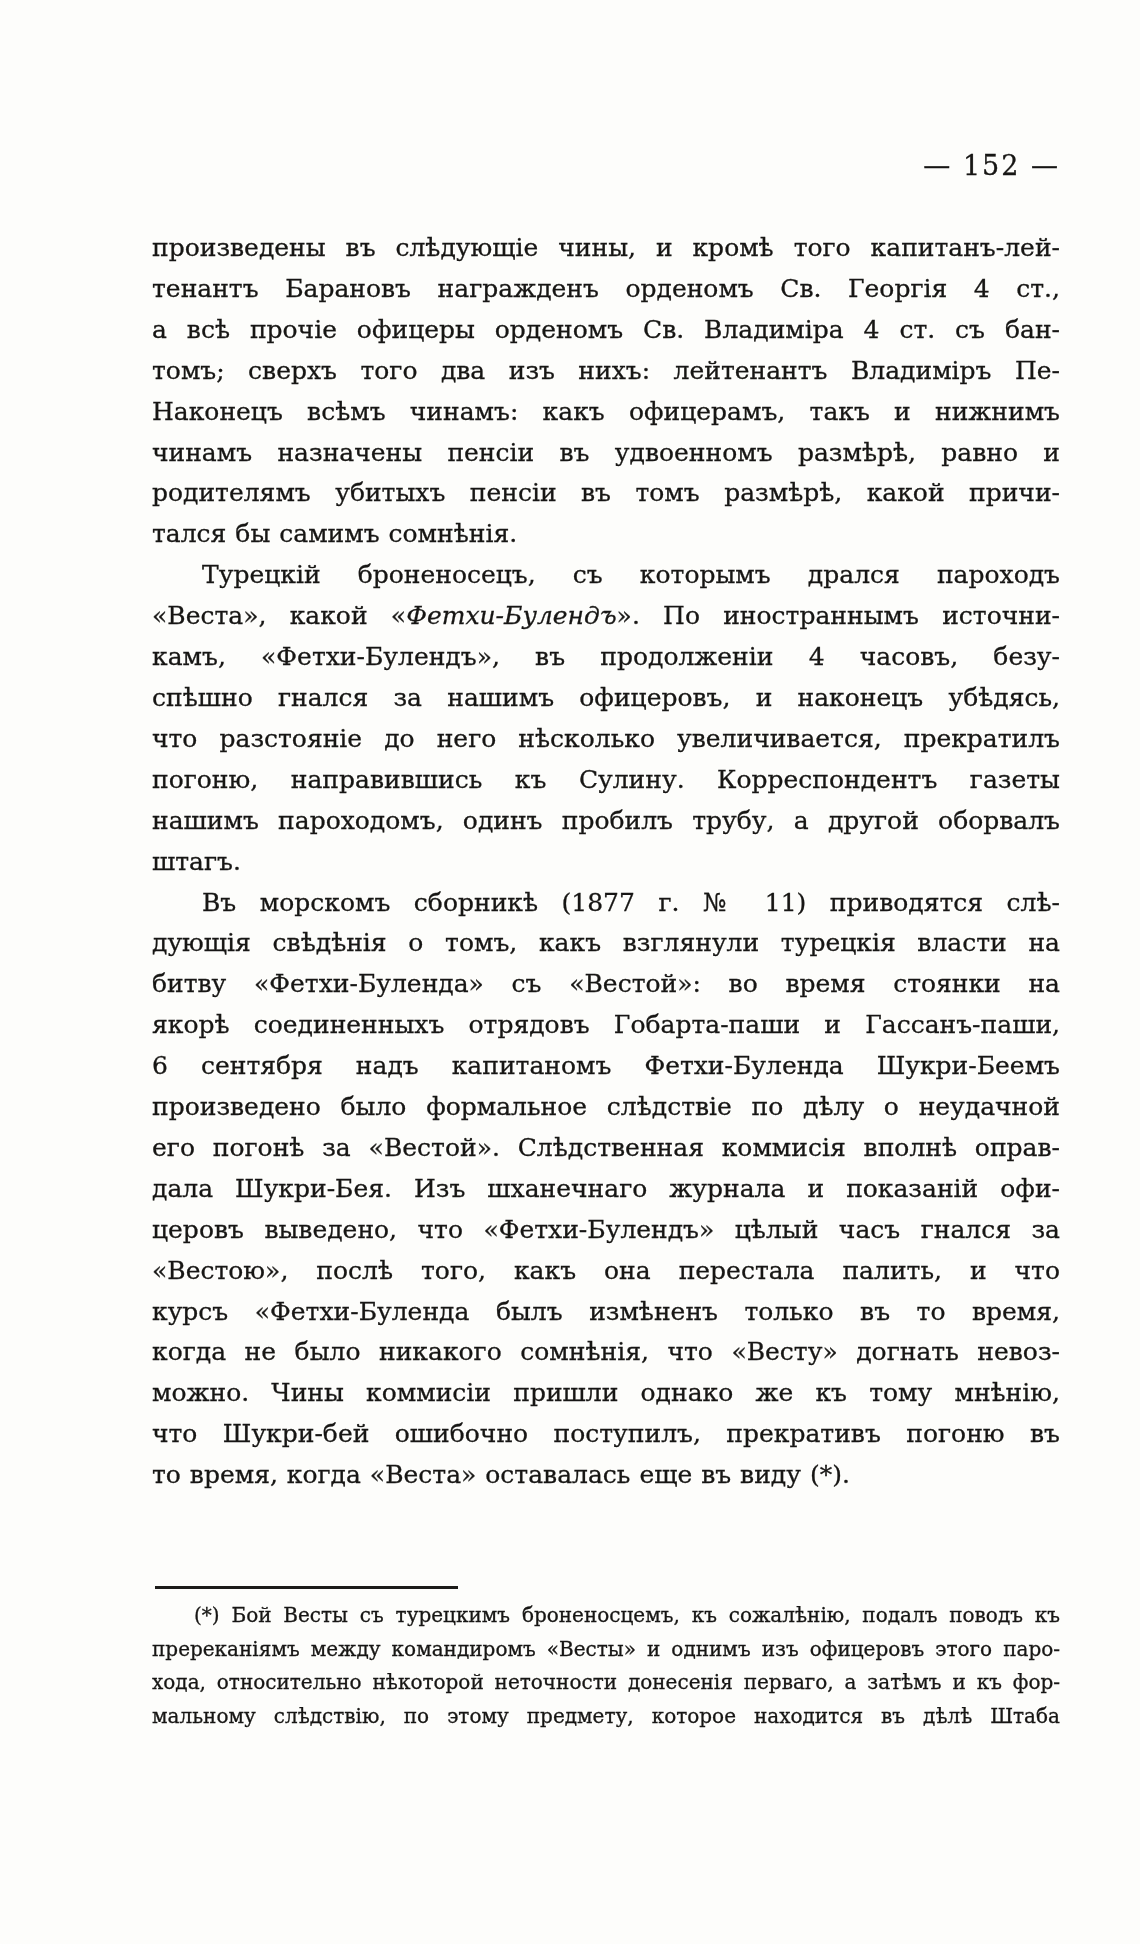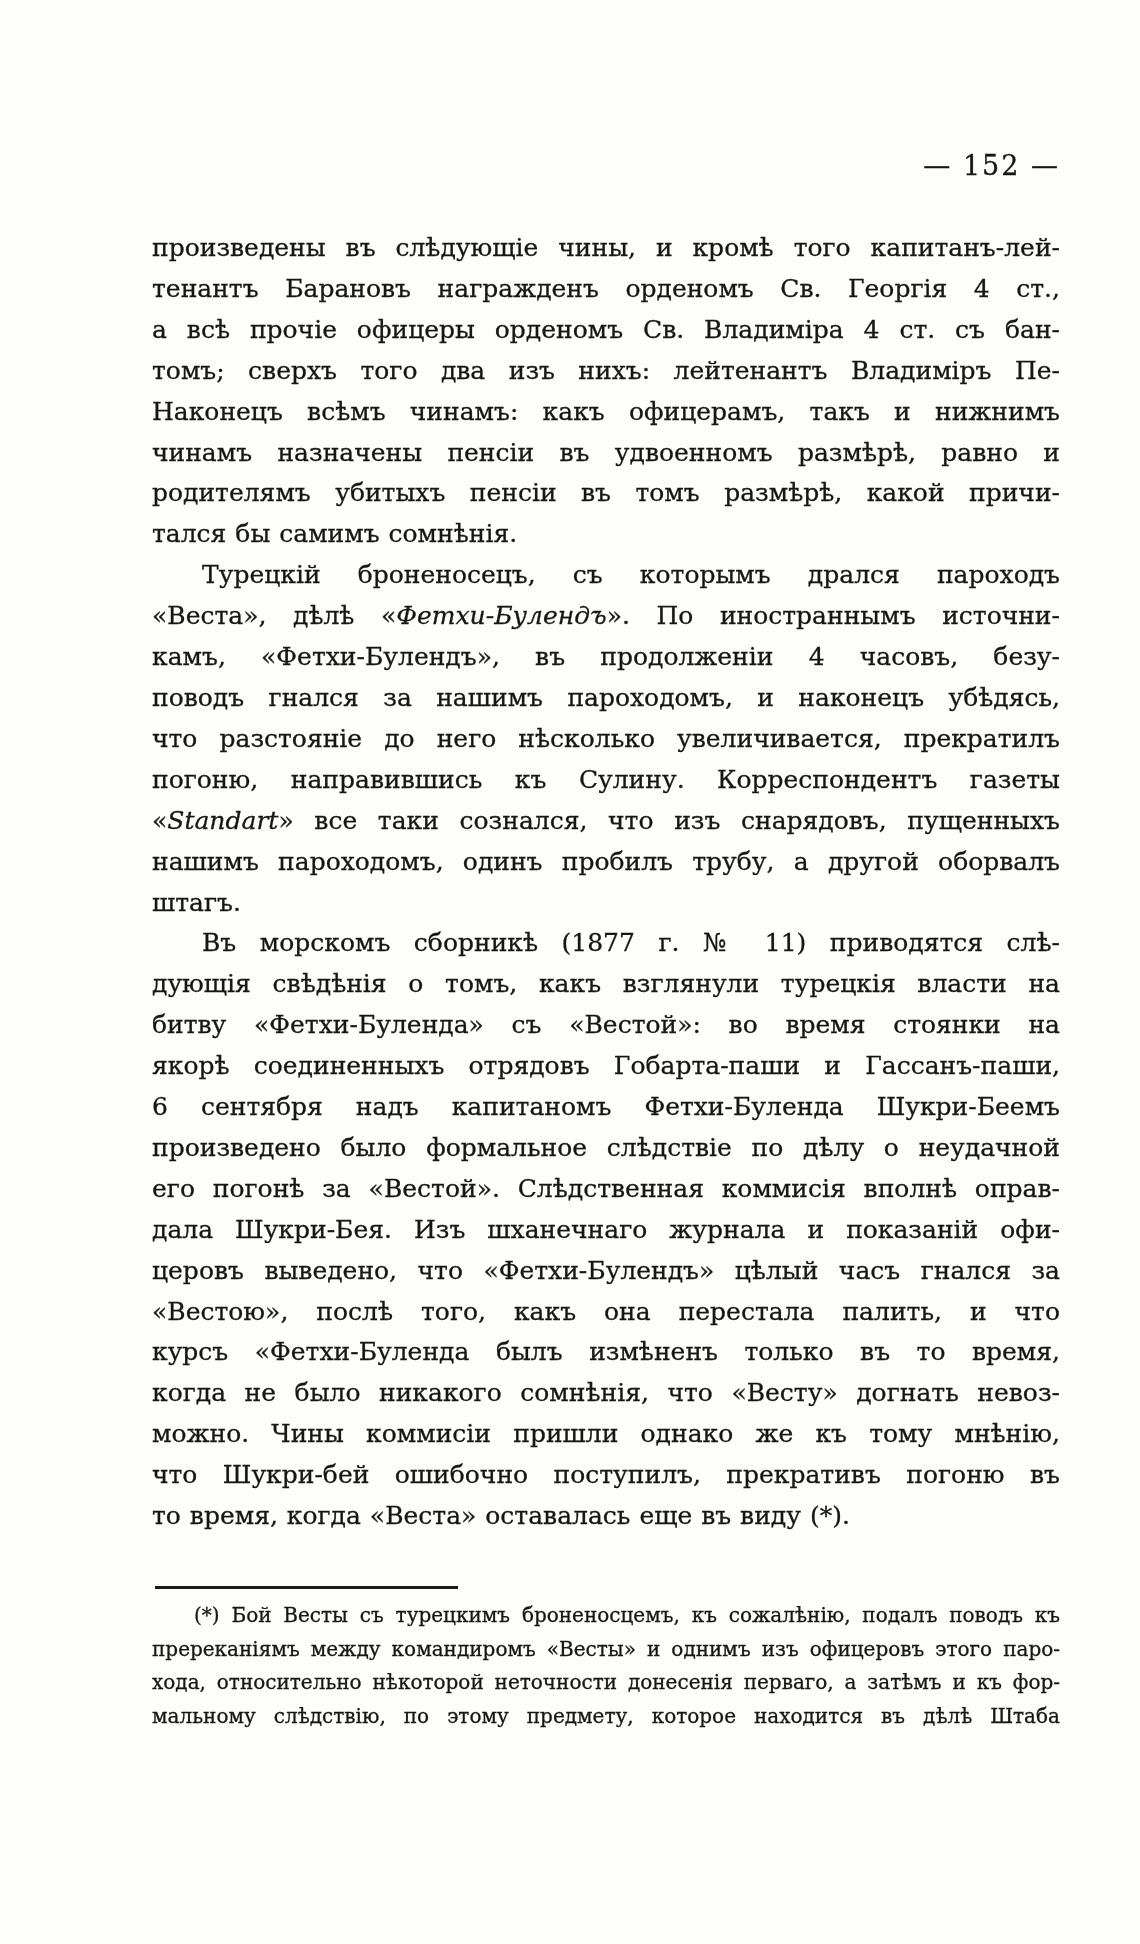--- a/index.html
+++ b/index.html
@@ -81,26 +81,25 @@
   <div class="main-text" id="main-text">
       <div class="line"><span>произведены въ слѣдующіе чины, и кромѣ того капитанъ-лей-</span></div>
       <div class="line"><span>тенантъ Барановъ награжденъ орденомъ Св. Георгія 4 ст.,</span></div>
       <div class="line"><span>а всѣ прочіе офицеры орденомъ Св. Владиміра 4 ст. съ бан-</span></div>
       <div class="line"><span>томъ; сверхъ того два изъ нихъ: лейтенантъ Владиміръ Пе-</span></div>
       <div class="line"><span>Наконецъ всѣмъ чинамъ: какъ офицерамъ, такъ и нижнимъ</span></div>
       <div class="line"><span>чинамъ назначены пенсіи въ удвоенномъ размѣрѣ, равно и</span></div>
       <div class="line"><span>родителямъ убитыхъ пенсіи въ томъ размѣрѣ, какой причи-</span></div>
       <div class="line lastline"><span>тался бы самимъ сомнѣнія.</span></div>
       <div class="line indent"><span>Турецкій броненосецъ, съ которымъ дрался пароходъ</span></div>
-      <div class="line"><span>«Веста», дѣлѣ «</span><span class="it">Фетхи-Булендъ</span><span>». По иностраннымъ источни-</span></div>
+      <div class="line"><span>«Веста», какой «</span><span class="it">Фетхи-Булендъ</span><span>». По иностраннымъ источни-</span></div>
       <div class="line"><span>камъ, «Фетхи-Булендъ», въ продолженіи 4 часовъ, безу-</span></div>
-      <div class="line"><span>поводъ гнался за нашимъ пароходомъ, и наконецъ убѣдясь,</span></div>
+      <div class="line"><span>спѣшно гнался за нашимъ офицеровъ, и наконецъ убѣдясь,</span></div>
       <div class="line"><span>что разстояніе до него нѣсколько увеличивается, прекратилъ</span></div>
       <div class="line"><span>погоню, направившись къ Сулину. Корреспондентъ газеты</span></div>
-      <div class="line"><span>«</span><span class="it">Standart</span><span>» все таки сознался, что изъ снарядовъ, пущенныхъ</span></div>
       <div class="line"><span>нашимъ пароходомъ, одинъ пробилъ трубу, а другой оборвалъ</span></div>
       <div class="line lastline"><span>штагъ.</span></div>
       <div class="line indent"><span>Въ морскомъ сборникѣ (1877 г. № 11) приводятся слѣ-</span></div>
       <div class="line"><span>дующія свѣдѣнія о томъ, какъ взглянули турецкія власти на</span></div>
       <div class="line"><span>битву «Фетхи-Буленда» съ «Вестой»: во время стоянки на</span></div>
       <div class="line"><span>якорѣ соединенныхъ отрядовъ Гобарта-паши и Гассанъ-паши,</span></div>
       <div class="line"><span>6 сентября надъ капитаномъ Фетхи-Буленда Шукри-Беемъ</span></div>
       <div class="line"><span>произведено было формальное слѣдствіе по дѣлу о неудачной</span></div>
       <div class="line"><span>его погонѣ за «Вестой». Слѣдственная коммисія вполнѣ оправ-</span></div>
       <div class="line"><span>дала Шукри-Бея. Изъ шханечнаго журнала и показаній офи-</span></div>

